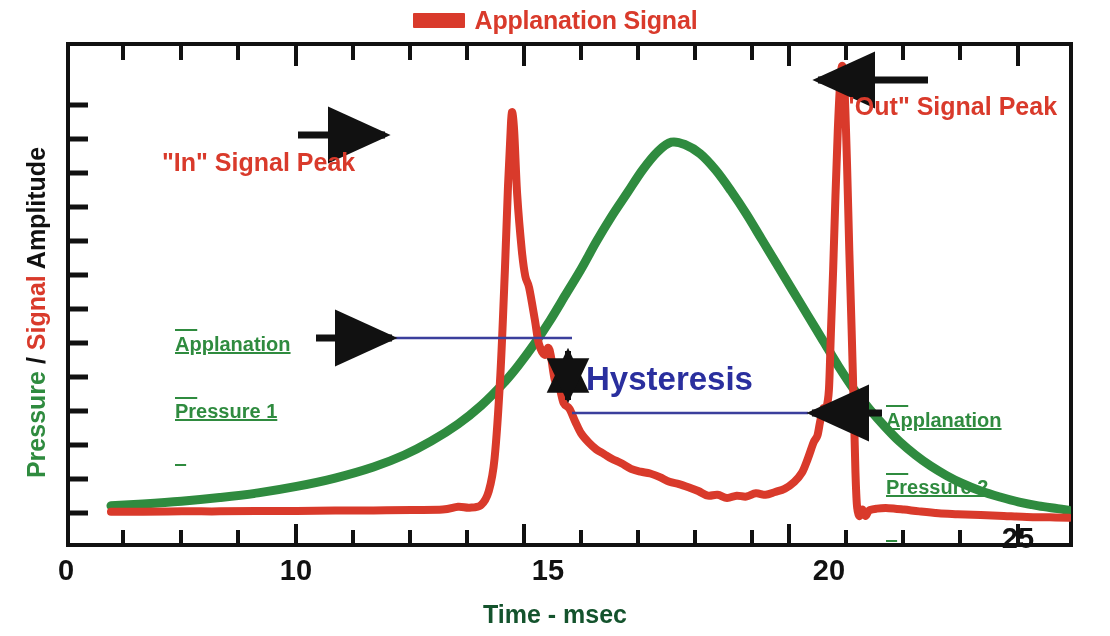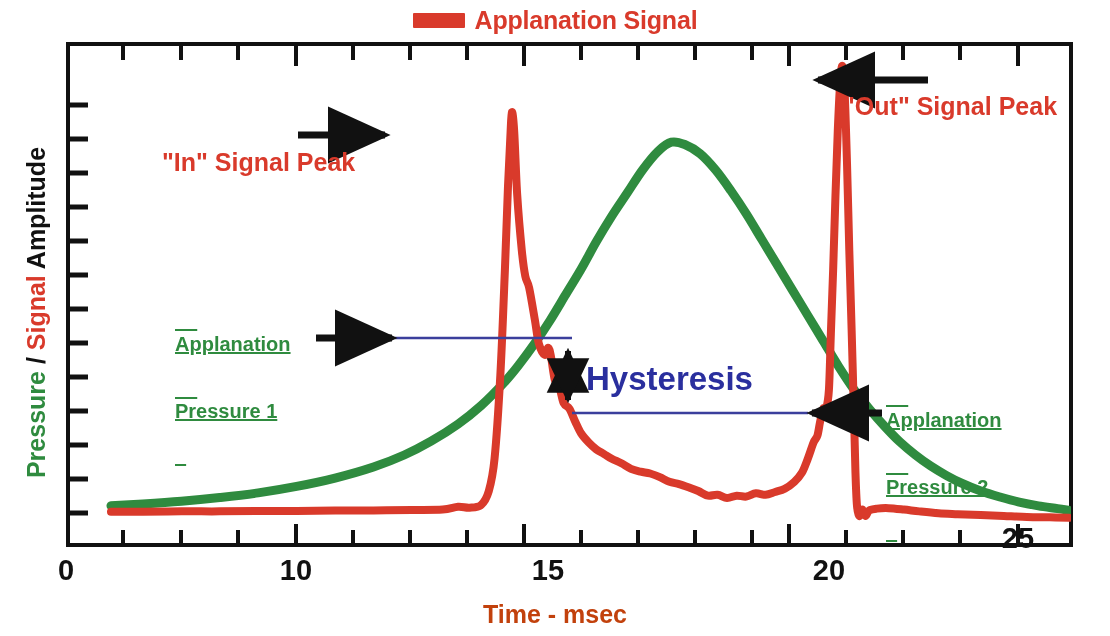--- a/index.html
+++ b/index.html
@@ -17,21 +17,21 @@
 
   
   .frame{position:absolute;left:66px;top:42px;width:1007px;height:505px;
          border:4px solid #111;box-sizing:border-box;background:#fff;}
   .plotsvg{position:absolute;left:0;top:0;width:1110px;height:636px;
            pointer-events:none;}
 
   
   .xtick{position:absolute;font-size:29px;font-weight:700;color:#111;
          transform:translateX(-50%);line-height:1;}
-  .xaxis-title{position:absolute;font-size:25px;font-weight:700;color:#c2410c;
+  .xaxis-title{position:absolute;font-size:25px;font-weight:700;color:#14532d;
                width:1110px;text-align:center;left:0;}
   .ylabel{position:absolute;left:-214px;top:300px;width:500px;text-align:center;
           font-size:25px;font-weight:700;line-height:1;
           transform:rotate(-90deg);transform-origin:center center;
           white-space:nowrap;}
 
   
   .anno{position:absolute;font-weight:700;line-height:1.12;white-space:pre;}
   .anno-red{color:#D93A2B;font-size:25px;}
   .anno-green{color:#2F8B3F;font-size:20px;text-decoration:underline;}

